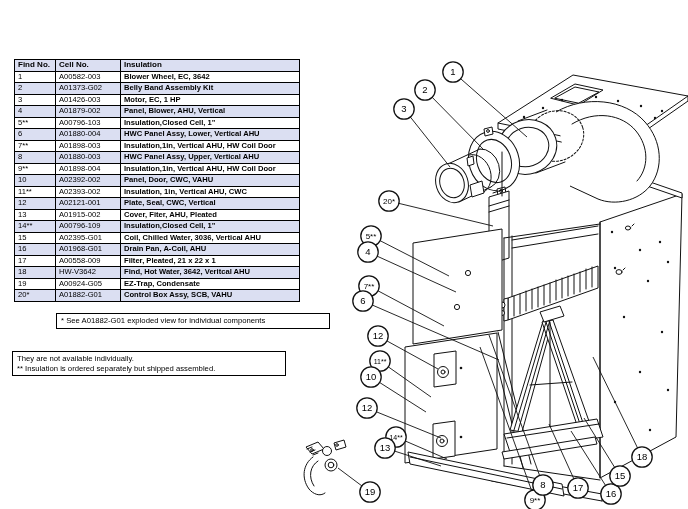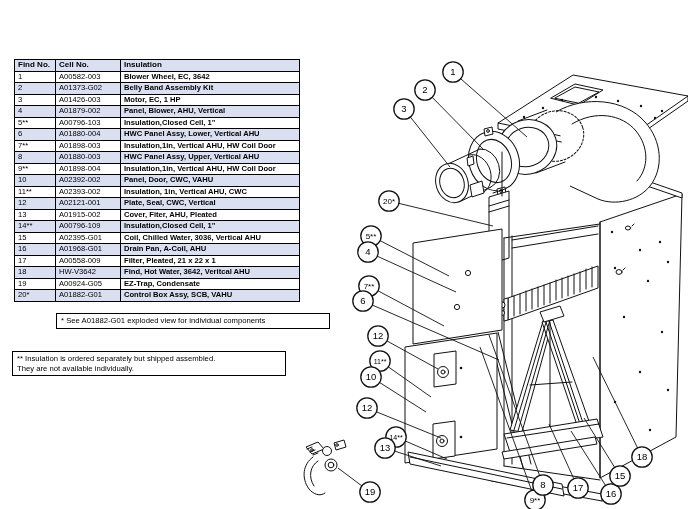--- a/index.html
+++ b/index.html
@@ -151,22 +151,22 @@
           <td class="c0">20*</td>
           <td class="c1">A01882-G01</td>
           <td class="c2">Control Box Assy, SCB, VAHU</td>
         </tr>
       </tbody>
   </table>
 
   <div class="note-box note-1">* See A01882-G01 exploded view for individual components</div>
 
   <div class="note-box note-2">
+    <div>They are not available individually.</div>
     <div>** Insulation is ordered separately but shipped assembled.</div>
-    <div>They are not available individually.</div>
   </div>
 
   <svg class="drawing" width="688" height="509" viewBox="0 0 688 509">
 
     <g>
 
       <polygon class="artw" points="600,222 682,194 676,437 600,478"></polygon>
       <polygon class="artw" points="592,162 682,193 682,198 592,167"></polygon>
       <line class="art" x1="592" y1="162" x2="592" y2="167"></line>
       <g fill="#111" stroke="none">

